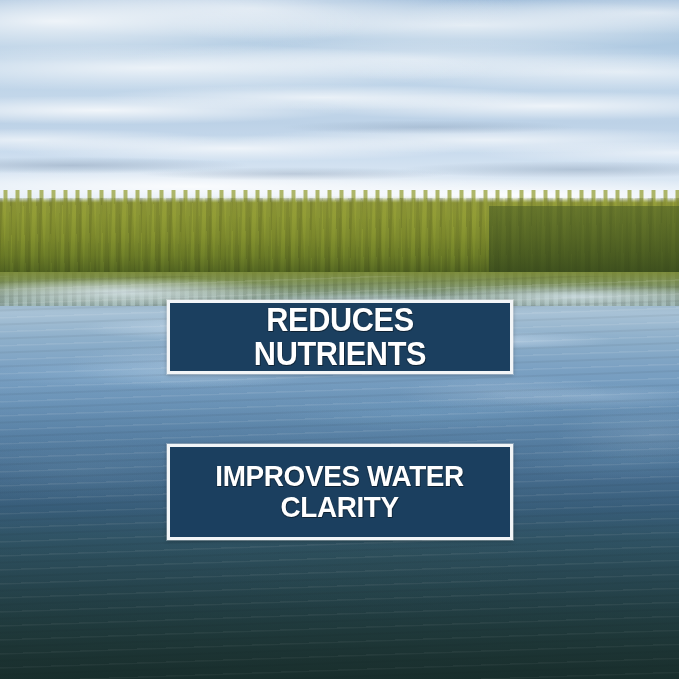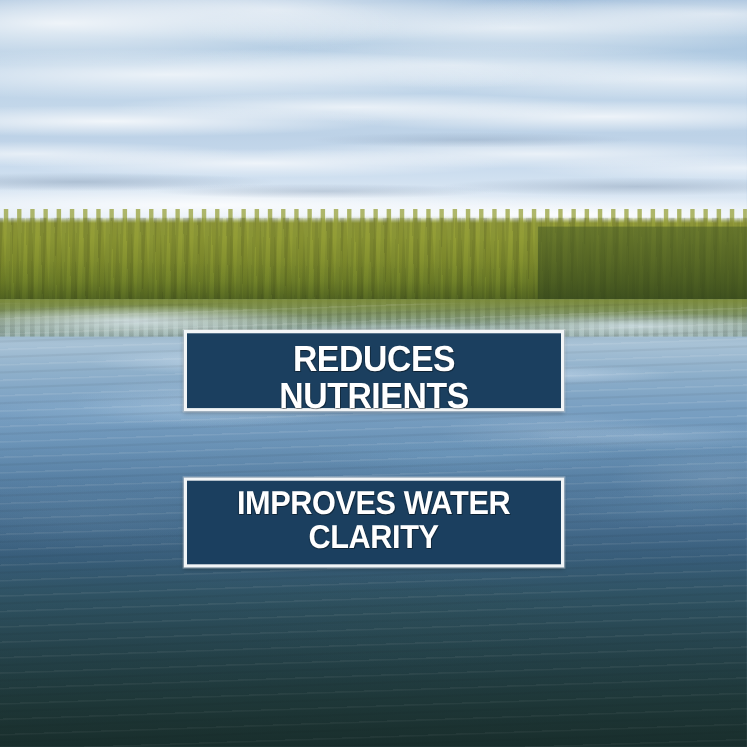--- a/index.html
+++ b/index.html
@@ -259,20 +259,21 @@
   .banner {
     position: absolute;
     left: 50%;
     transform: translateX(-50%);
     width: 346px;
     box-sizing: border-box;
     background: #1b3f5f;
     border: 3px solid #f2f5f7;
     outline: 1px solid rgba(255,255,255,.30);
     display: flex;
+    align-items: center;
     justify-content: center;
     padding: 6px 10px;
     box-shadow: 0 1px 4px rgba(0,0,0,.30);
   }
   .banner-text {
     color: #ffffff;
     font-family: "Liberation Sans", sans-serif;
     font-weight: 700;
     text-transform: uppercase;
     text-align: center;
@@ -282,21 +283,21 @@
     transform-origin: center;
     white-space: pre-line;
     text-shadow:
        1px 1px 0 rgba(0,0,0,.35),
       -1px 1px 0 rgba(0,0,0,.18);
   }
 
   #banner-1 { top: 300px; height: 74px; }
   #banner-1 .banner-text { font-size: 33px; }
 
-  #banner-2 { top: 434px; height: 82px; }
+  #banner-2 { top: 444px; height: 96px; }
   #banner-2 .banner-text { font-size: 30px; }
 
   #banner-3 { top: 553px; height: 81px; }
   #banner-3 .banner-text { font-size: 30px; }
 </style>
 </head>
 <body>
 
 <div id="poster">
 

